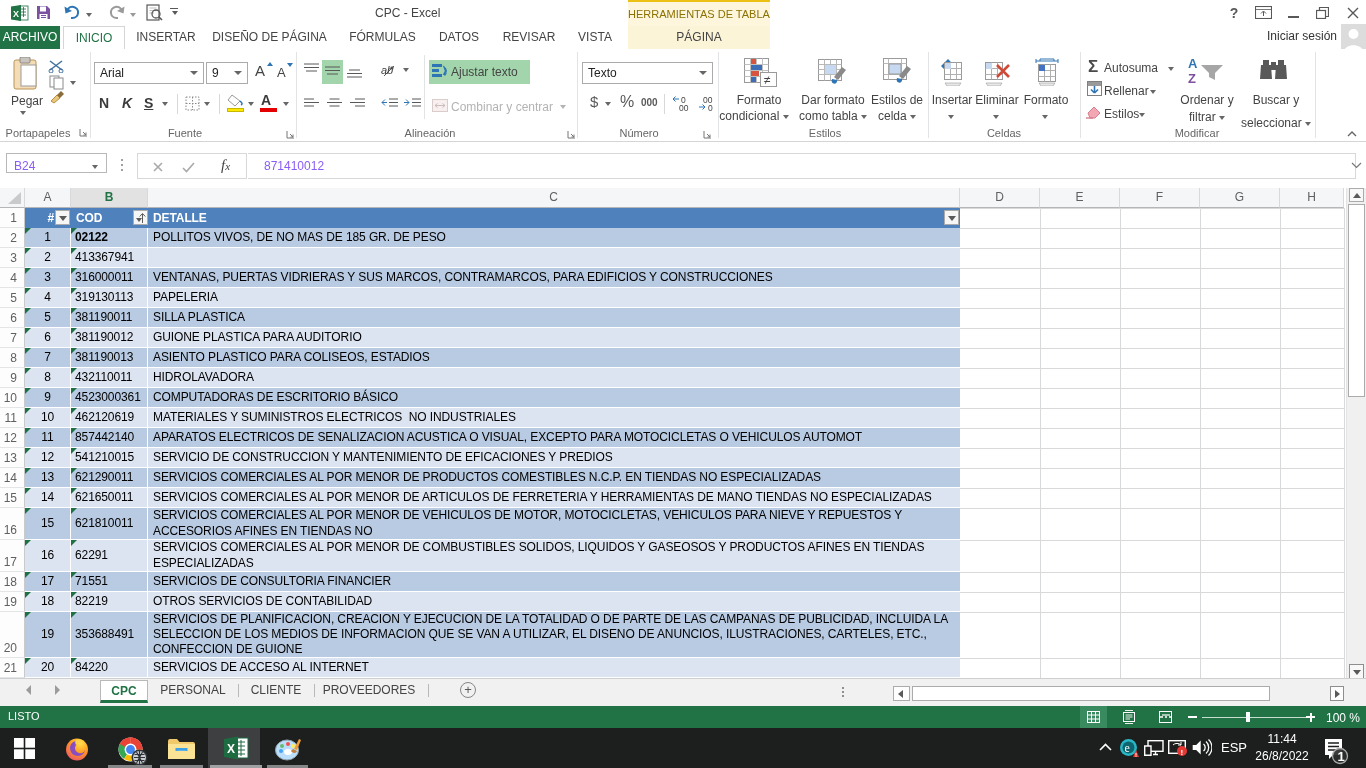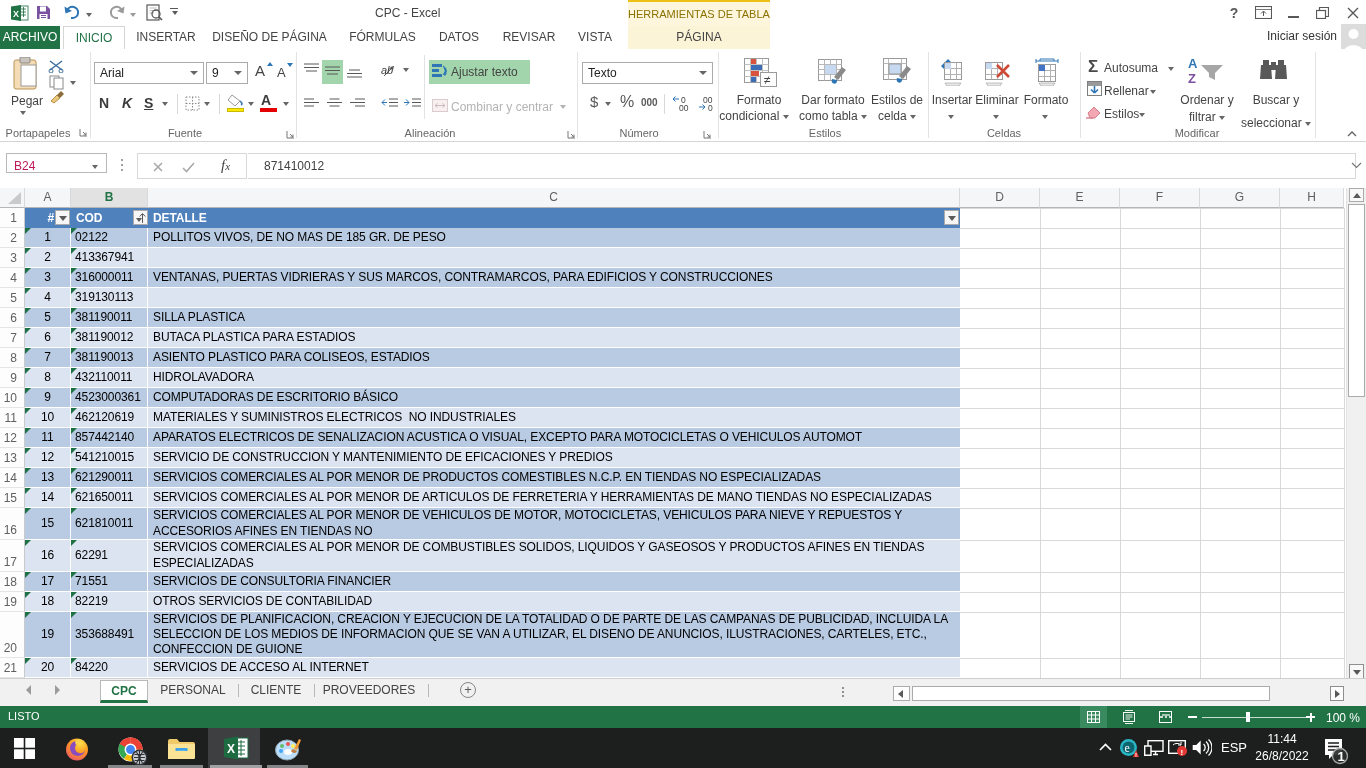--- a/index.html
+++ b/index.html
@@ -16,23 +16,23 @@
 #ribbon { left:0; top:49px; width:1366px; height:93px; background:#fff; border-bottom:1px solid #d4d5d6; }
 .gsep { position:absolute; top:3px; height:86px; width:1px; background:#e2e3e4; }
 .glabel { position:absolute; top:78px; height:12px; font-size:11px; color:#666; text-align:center; width:120px; line-height:12px;}
 .launcher { position:absolute; top:79px; width:10px; height:10px; }
 .rbtext { font-size:12px; color:#444; }
 .combo { position:absolute; background:#fff; border:1px solid #ababab; font-size:12px; color:#222; }
 .combo .arr { position:absolute; right:5px; top:50%; margin-top:-2px; width:0; height:0; border-left:4px solid transparent; border-right:4px solid transparent; border-top:4px solid #666; }
 .dd { display:inline-block; width:0; height:0; border-left:3.5px solid transparent; border-right:3.5px solid transparent; border-top:4px solid #666; vertical-align:middle; }
 
 #fbar { left:0; top:142px; width:1366px; height:46px; background:#fff; }
-#namebox { position:absolute; left:6px; top:11px; width:101px; height:20px; border:1px solid #b8b8b8; background:#fff; font-size:12px; color:#be185d; line-height:24px; padding-left:7px; }
+#namebox { position:absolute; left:6px; top:11px; width:101px; height:20px; border:1px solid #b8b8b8; background:#fff; font-size:12px; color:#8b5cf6; line-height:24px; padding-left:7px; }
 #fxbox { position:absolute; left:137px; top:11px; width:110px; height:26px; border:1px solid #d8d8d8; background:#fff; }
-#ftext { position:absolute; left:248px; top:11px; width:1108px; height:26px; border:1px solid #d8d8d8; border-left:none; background:#fff; font-size:12px; color:#404040; line-height:24px; padding-left:16px; }
+#ftext { position:absolute; left:248px; top:11px; width:1108px; height:26px; border:1px solid #d8d8d8; border-left:none; background:#fff; font-size:12px; color:#8b5cf6; line-height:24px; padding-left:16px; }
 
 #sheet { left:0; top:188px; width:1346px; height:490px; background:#fff; overflow:hidden; }
 .colhdr { position:absolute; top:0; height:20px; background:#f5f6f7; border-right:1px solid #d8d9da; border-bottom:1px solid #b4b6b8; font-size:12px; color:#5f6062; text-align:center; line-height:19px; }
 .rowhdr { position:absolute; left:0; width:25px; background:#fdfdfd; border-right:1px solid #c9cacc; border-bottom:1px solid #e4e5e6; font-size:12px; color:#5f6062; text-align:right; padding-right:7px; display:flex; align-items:flex-end; justify-content:flex-end; }
 .grid-v { position:absolute; width:1px; background:#d8d9da; }
 .grid-h { position:absolute; height:1px; background:#d8d9da; }
 .trow { position:absolute; left:25px; width:935px; }
 .tcell { position:absolute; top:0; height:100%; font-size:12px; letter-spacing:-0.1px; color:#000; overflow:hidden; }
 .band0 { background:#b9cbe3; }
 .band1 { background:#dde4f1; }
@@ -497,21 +497,21 @@
       <div class="tcell" style="left:123px; width:812px; color:#fff; font-weight:bold; line-height:20px; padding-left:5px;">DETALLE</div>
       <div class="fbtn" style="left:919px; top:2px;">
         <span class="fdd"></span>
       </div>
     </div>
 <div class="trow band0" style="top:40px; height:19px;">
 <div class="gtri"></div>
       <div class="gtri" style="left:46px;"></div>
 <div class="tcell" style="left:0; width:45px; text-align:center; line-height:19px;">1</div>
 <div style="position:absolute; left:45px; top:0; width:1px; height:100%; background:#fff;"></div>
-<div class="tcell" style="left:46px; width:76px; line-height:19px; padding-left:4px;">02122</div>
+<div class="tcell" style="left:46px; width:76px; line-height:19px; padding-left:4px;font-weight:bold;">02122</div>
 <div style="position:absolute; left:122px; top:0; width:1px; height:100%; background:#fff;"></div>
 <div class="tcell" style="left:123px; width:810px; line-height:19px; padding-left:5px;">POLLITOS VIVOS, DE NO MAS DE 185 GR. DE PESO</div>
 </div>
 <div class="trow band1" style="top:60px; height:19px;">
 <div class="gtri"></div>
       <div class="gtri" style="left:46px;"></div>
 <div class="tcell" style="left:0; width:45px; text-align:center; line-height:19px;">2</div>
 <div style="position:absolute; left:45px; top:0; width:1px; height:100%; background:#fff;"></div>
 <div class="tcell" style="left:46px; width:76px; line-height:19px; padding-left:4px;">413367941</div>
 <div style="position:absolute; left:122px; top:0; width:1px; height:100%; background:#fff;"></div>
@@ -525,38 +525,39 @@
 <div style="position:absolute; left:122px; top:0; width:1px; height:100%; background:#fff;"></div>
 <div class="tcell" style="left:123px; width:810px; line-height:19px; padding-left:5px;">VENTANAS, PUERTAS VIDRIERAS Y SUS MARCOS, CONTRAMARCOS, PARA EDIFICIOS Y CONSTRUCCIONES</div>
 </div>
 <div class="trow band1" style="top:100px; height:19px;">
 <div class="gtri"></div>
       <div class="gtri" style="left:46px;"></div>
 <div class="tcell" style="left:0; width:45px; text-align:center; line-height:19px;">4</div>
 <div style="position:absolute; left:45px; top:0; width:1px; height:100%; background:#fff;"></div>
 <div class="tcell" style="left:46px; width:76px; line-height:19px; padding-left:4px;">319130113</div>
 <div style="position:absolute; left:122px; top:0; width:1px; height:100%; background:#fff;"></div>
+<div class="tcell" style="left:123px; width:810px; line-height:19px; padding-left:5px;">PAPELERIA</div>
 </div>
 <div class="trow band0" style="top:120px; height:19px;">
 <div class="gtri"></div>
       <div class="gtri" style="left:46px;"></div>
 <div class="tcell" style="left:0; width:45px; text-align:center; line-height:19px;">5</div>
 <div style="position:absolute; left:45px; top:0; width:1px; height:100%; background:#fff;"></div>
 <div class="tcell" style="left:46px; width:76px; line-height:19px; padding-left:4px;">381190011</div>
 <div style="position:absolute; left:122px; top:0; width:1px; height:100%; background:#fff;"></div>
 <div class="tcell" style="left:123px; width:810px; line-height:19px; padding-left:5px;">SILLA PLASTICA</div>
 </div>
 <div class="trow band1" style="top:140px; height:19px;">
 <div class="gtri"></div>
       <div class="gtri" style="left:46px;"></div>
 <div class="tcell" style="left:0; width:45px; text-align:center; line-height:19px;">6</div>
 <div style="position:absolute; left:45px; top:0; width:1px; height:100%; background:#fff;"></div>
 <div class="tcell" style="left:46px; width:76px; line-height:19px; padding-left:4px;">381190012</div>
 <div style="position:absolute; left:122px; top:0; width:1px; height:100%; background:#fff;"></div>
-<div class="tcell" style="left:123px; width:810px; line-height:19px; padding-left:5px;">BUTACA PLASTICA PARA ESTADIOS</div>
+<div class="tcell" style="left:123px; width:810px; line-height:19px; padding-left:5px;">GUIONE PLASTICA PARA AUDITORIO</div>
 </div>
 <div class="trow band0" style="top:160px; height:19px;">
 <div class="gtri"></div>
       <div class="gtri" style="left:46px;"></div>
 <div class="tcell" style="left:0; width:45px; text-align:center; line-height:19px;">7</div>
 <div style="position:absolute; left:45px; top:0; width:1px; height:100%; background:#fff;"></div>
 <div class="tcell" style="left:46px; width:76px; line-height:19px; padding-left:4px;">381190013</div>
 <div style="position:absolute; left:122px; top:0; width:1px; height:100%; background:#fff;"></div>
 <div class="tcell" style="left:123px; width:810px; line-height:19px; padding-left:5px;">ASIENTO PLASTICO PARA COLISEOS, ESTADIOS</div>
 </div>

